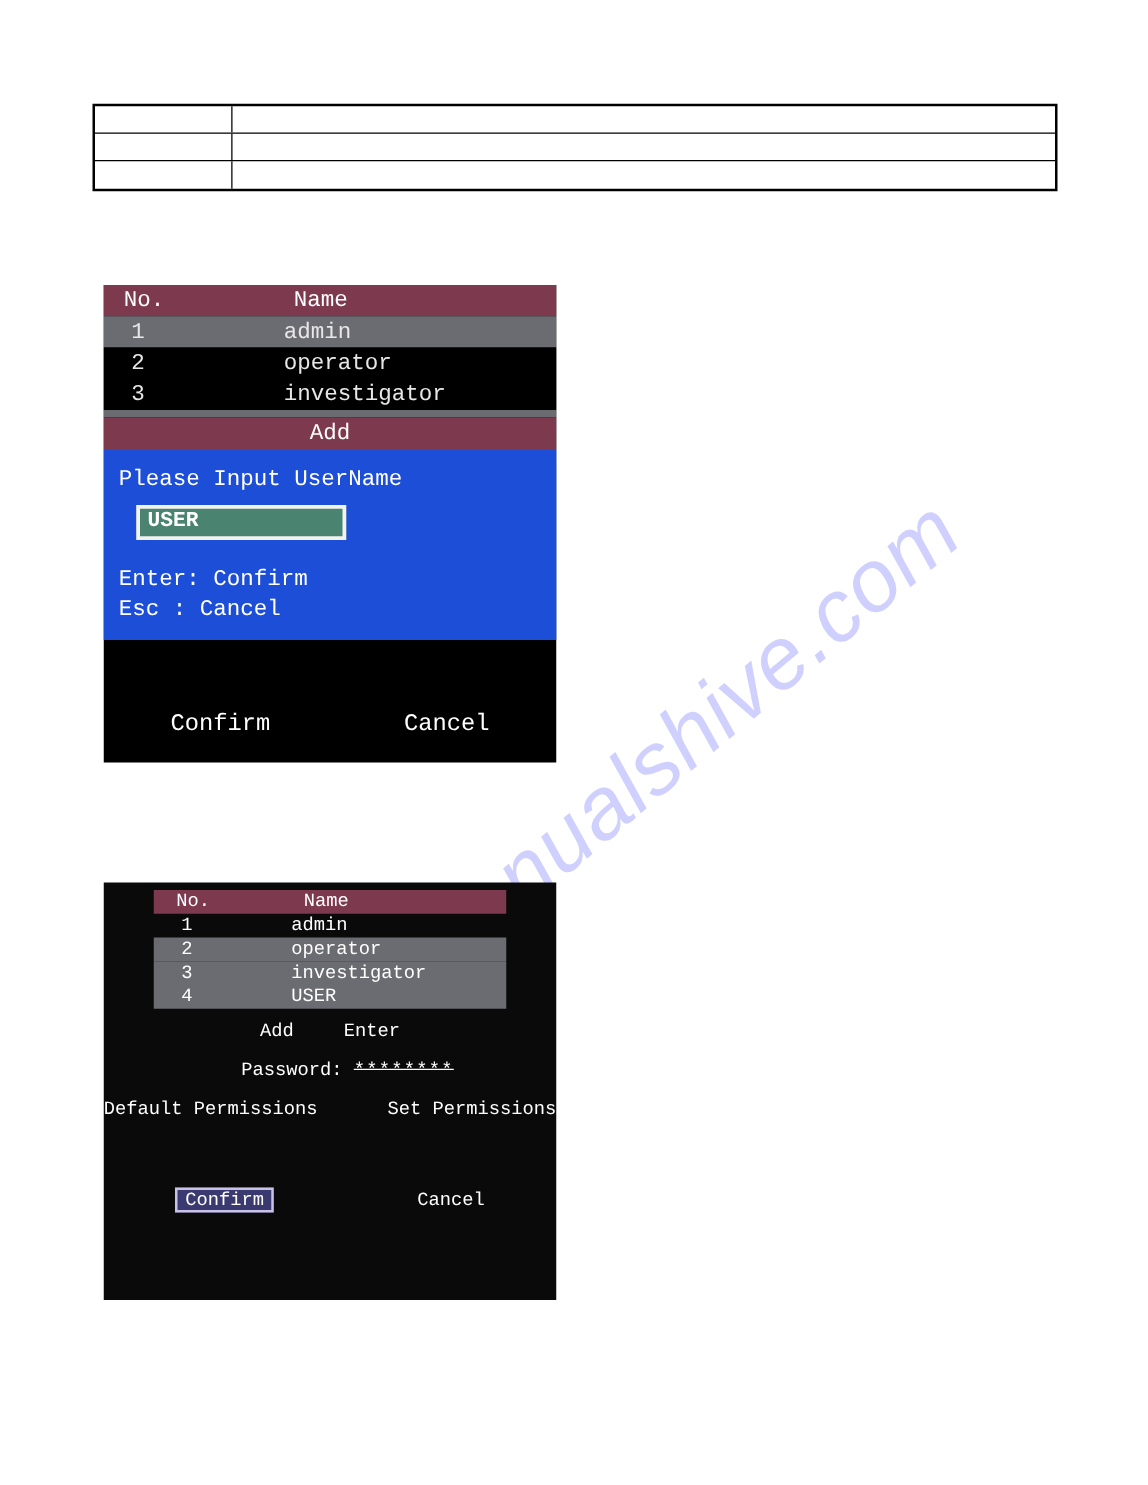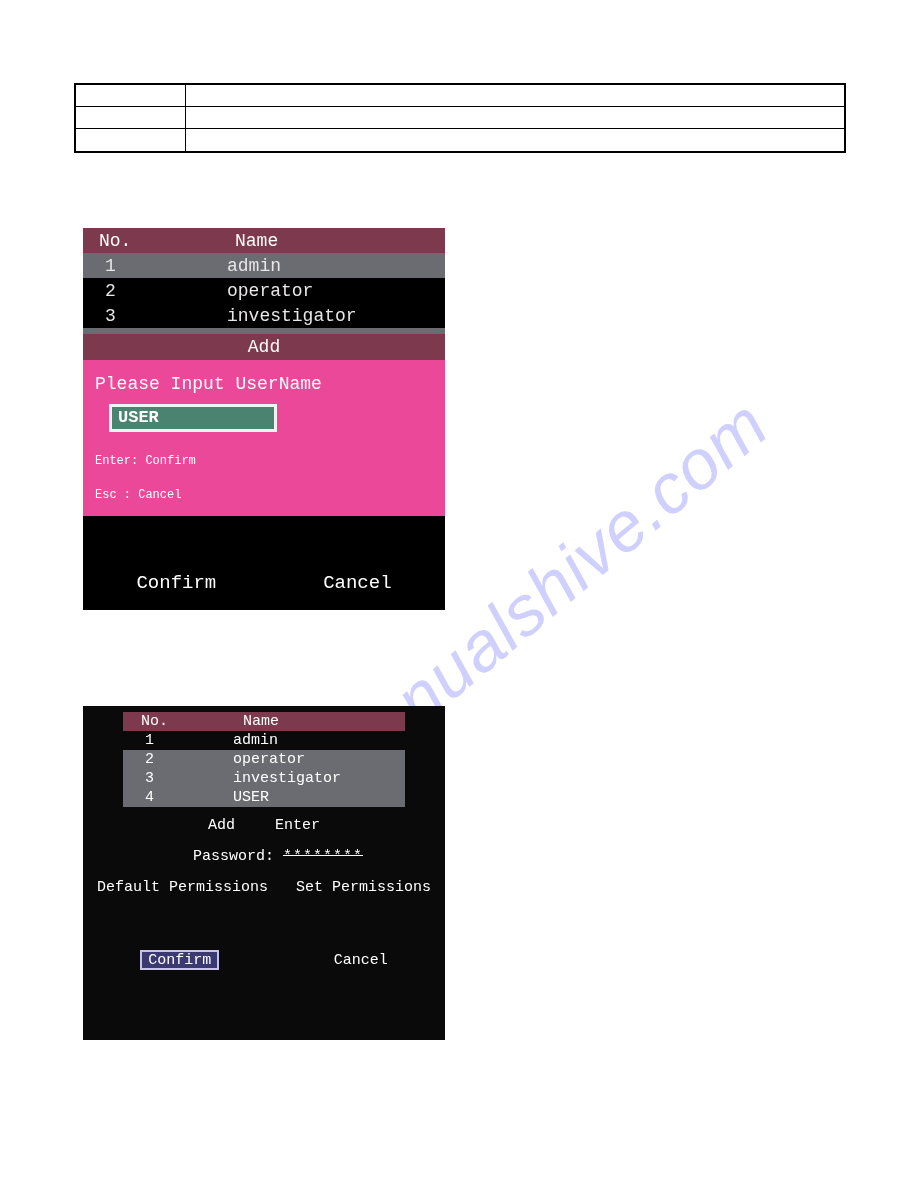--- a/index.html
+++ b/index.html
@@ -76,39 +76,39 @@
   .s1-spacer { height: 6px; background: #6b6b72; }
   .s1-addhead {
     background: #7d3a4f;
     color: #fefefe;
     text-align: center;
     height: 26px;
     line-height: 26px;
     font-size: 18px;
   }
   .s1-body {
-    background: #ec4899;
+    background: #1d4ed8;
     padding: 14px 12px 14px 12px;
     color: #fff;
     font-size: 18px;
   }
   .s1-inputwrap {
     margin-top: 10px;
     margin-left: 14px;
     width: 168px;
     height: 28px;
     border: 3px solid #f2f2f2;
     background: #4a8470;
     color: #fff;
     padding: 0 6px;
     line-height: 22px;
     font-size: 17px;
     font-weight: bold;
   }
-  .s1-hint { margin-top: 22px; font-size: 12px; }
+  .s1-hint { margin-top: 22px; font-size: 18px; }
   .s1-bot {
     display: flex;
     justify-content: space-around;
     color: #fff;
     font-size: 19px;
     margin-top: 56px;
   }
 
   
   .shot2 {
@@ -147,21 +147,21 @@
   }
   .s2-line {
     text-align: center;
     margin-top: 14px;
     padding-left: 28px;
   }
   .s2-stars { text-decoration: line-through; letter-spacing: 1px; }
   .s2-perms {
     display: flex;
     justify-content: space-between;
-    padding: 0 14px;
+    padding: 0 0;
     margin-top: 14px;
   }
   .s2-bot {
     display: flex;
     justify-content: space-around;
     align-items: center;
     margin-top: 54px;
   }
   .s2-confirm {
     border: 2px solid #c8c2e8;
@@ -207,21 +207,21 @@
   <div class="s1-row dark">
     <div class="no">3</div>
     <div class="name">investigator</div>
   </div>
   <div class="s1-spacer"></div>
   <div class="s1-addhead">Add</div>
   <div class="s1-body">
     <div>Please Input UserName</div>
     <div class="s1-inputwrap">USER</div>
     <div class="s1-hint">Enter: Confirm</div>
-    <div class="s1-hint" style="margin-top:20px">Esc  : Cancel</div>
+    <div class="s1-hint" style="margin-top:4px">Esc  : Cancel</div>
   </div>
   <div class="s1-bot">
     <div>Confirm</div>
     <div>Cancel</div>
   </div>
 </div>
 
 <div class="shot2">
   <div style="height:6px"></div>
   <div class="s2-head">

